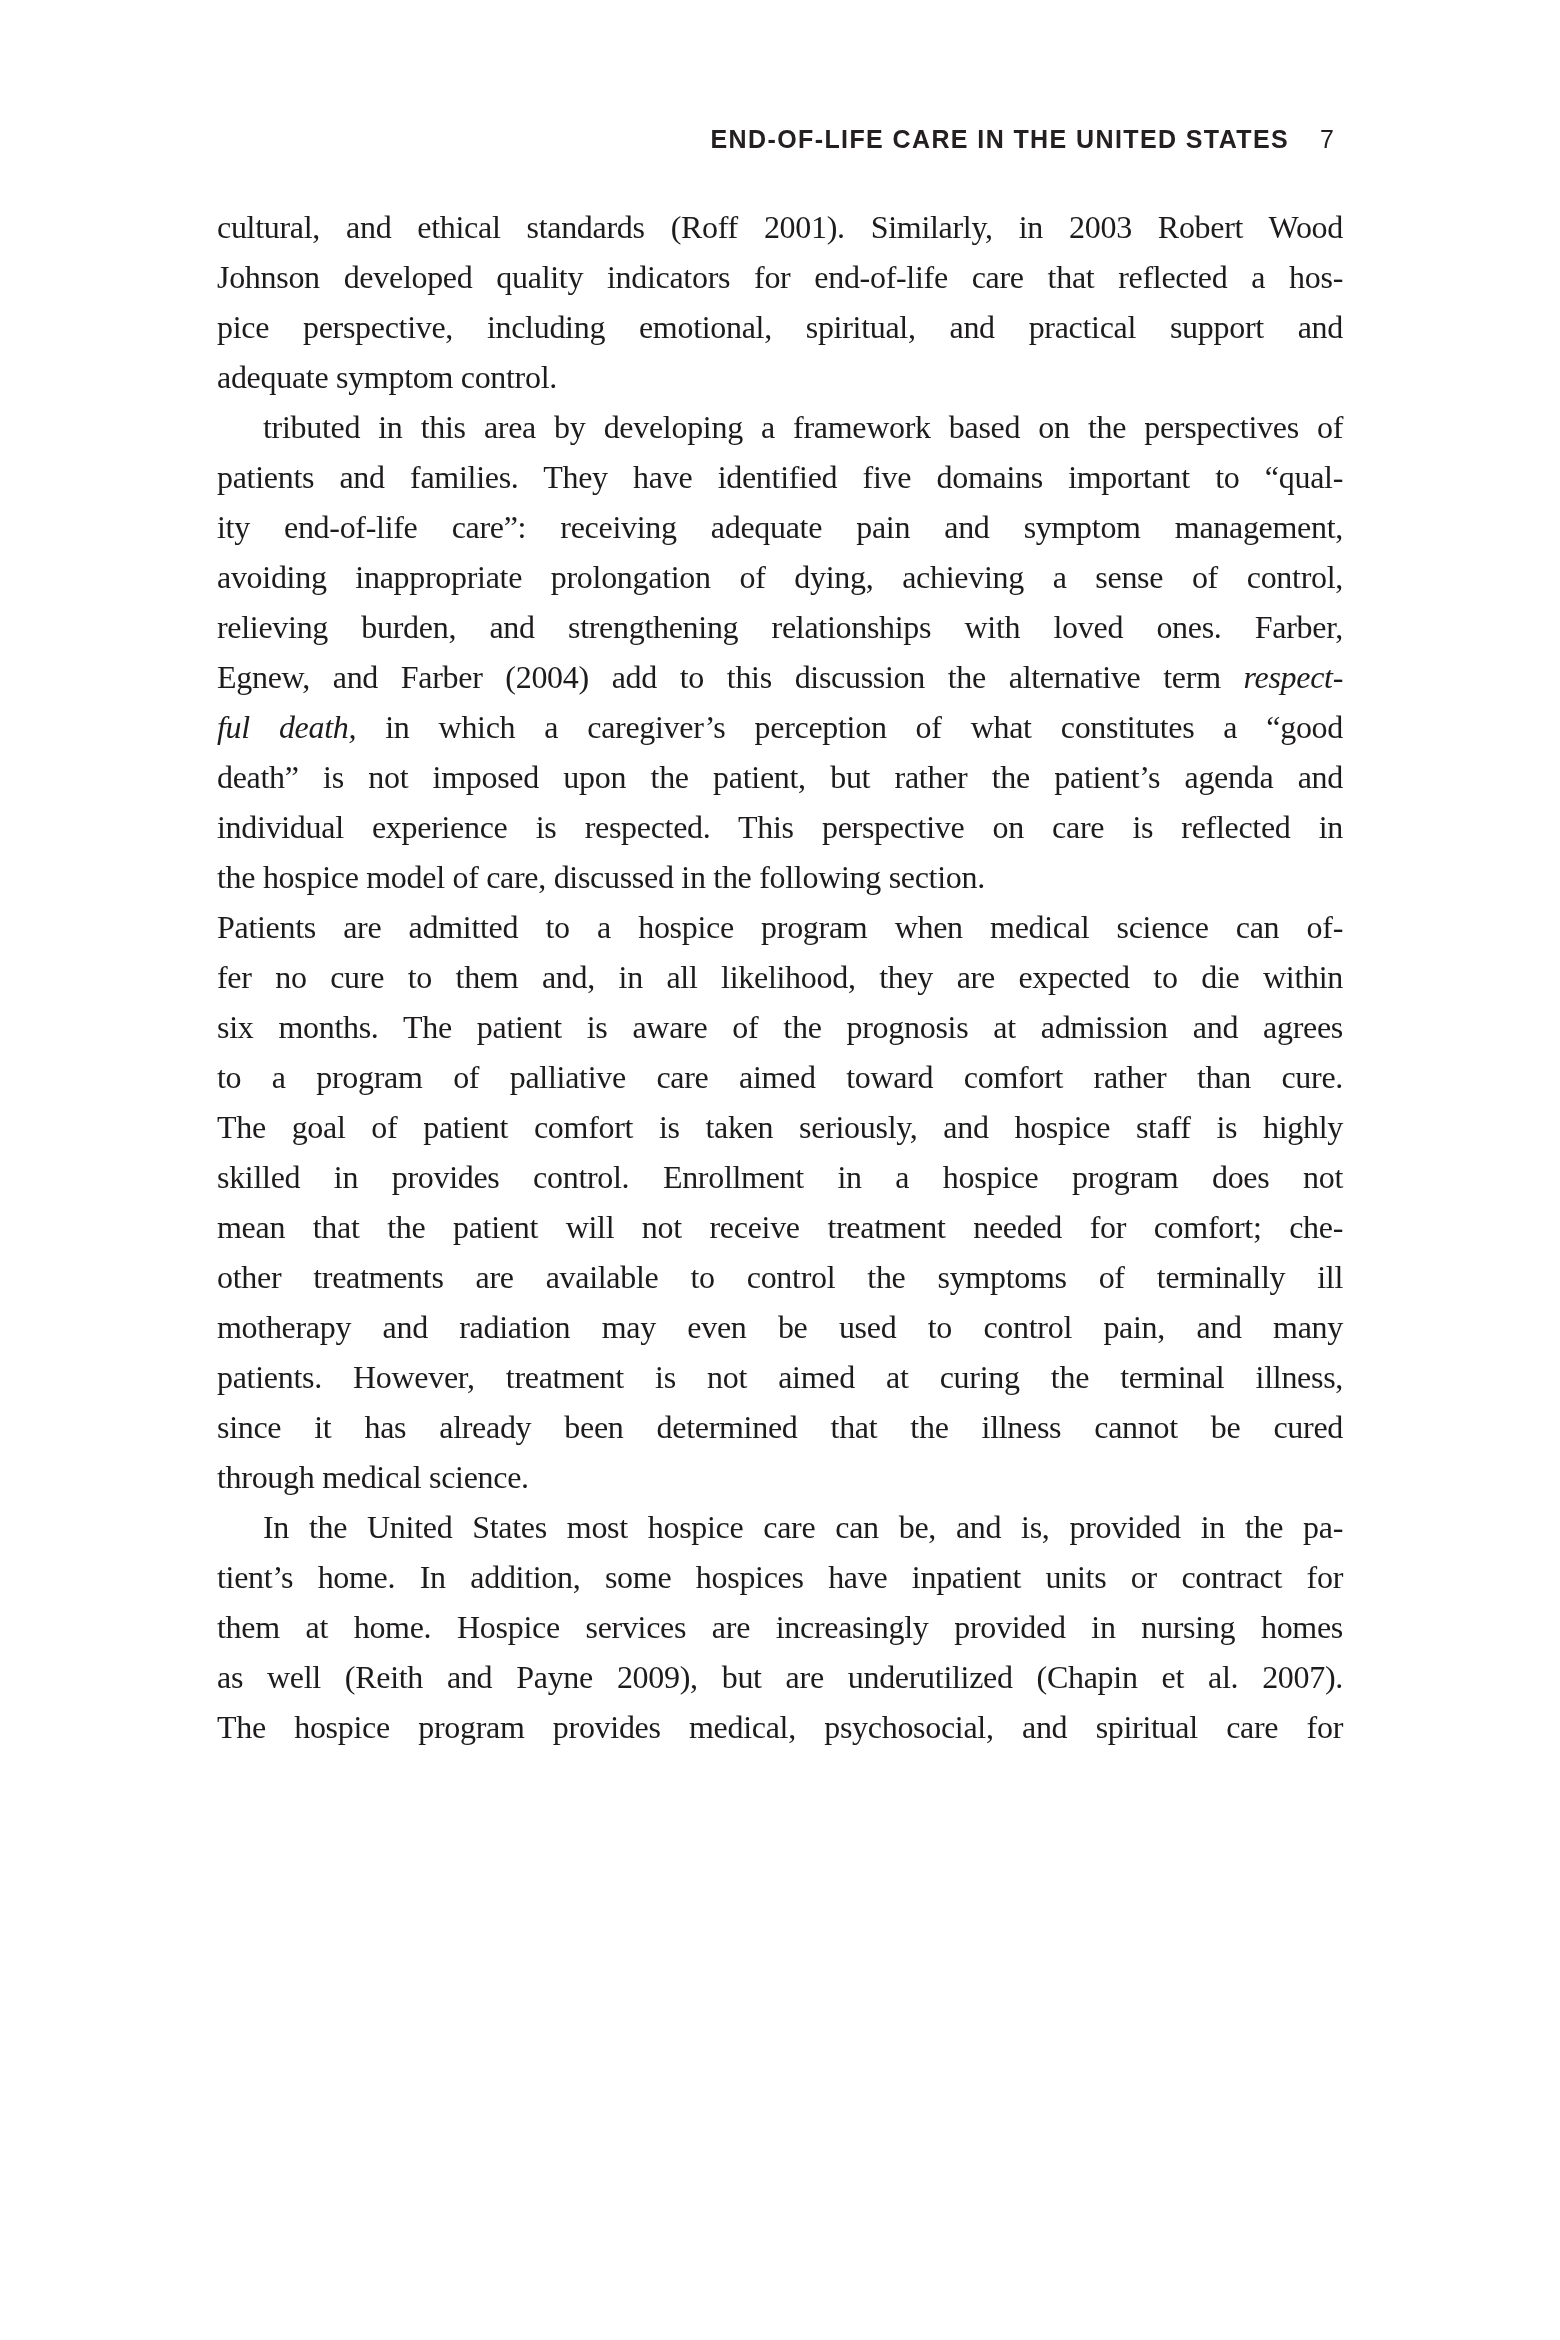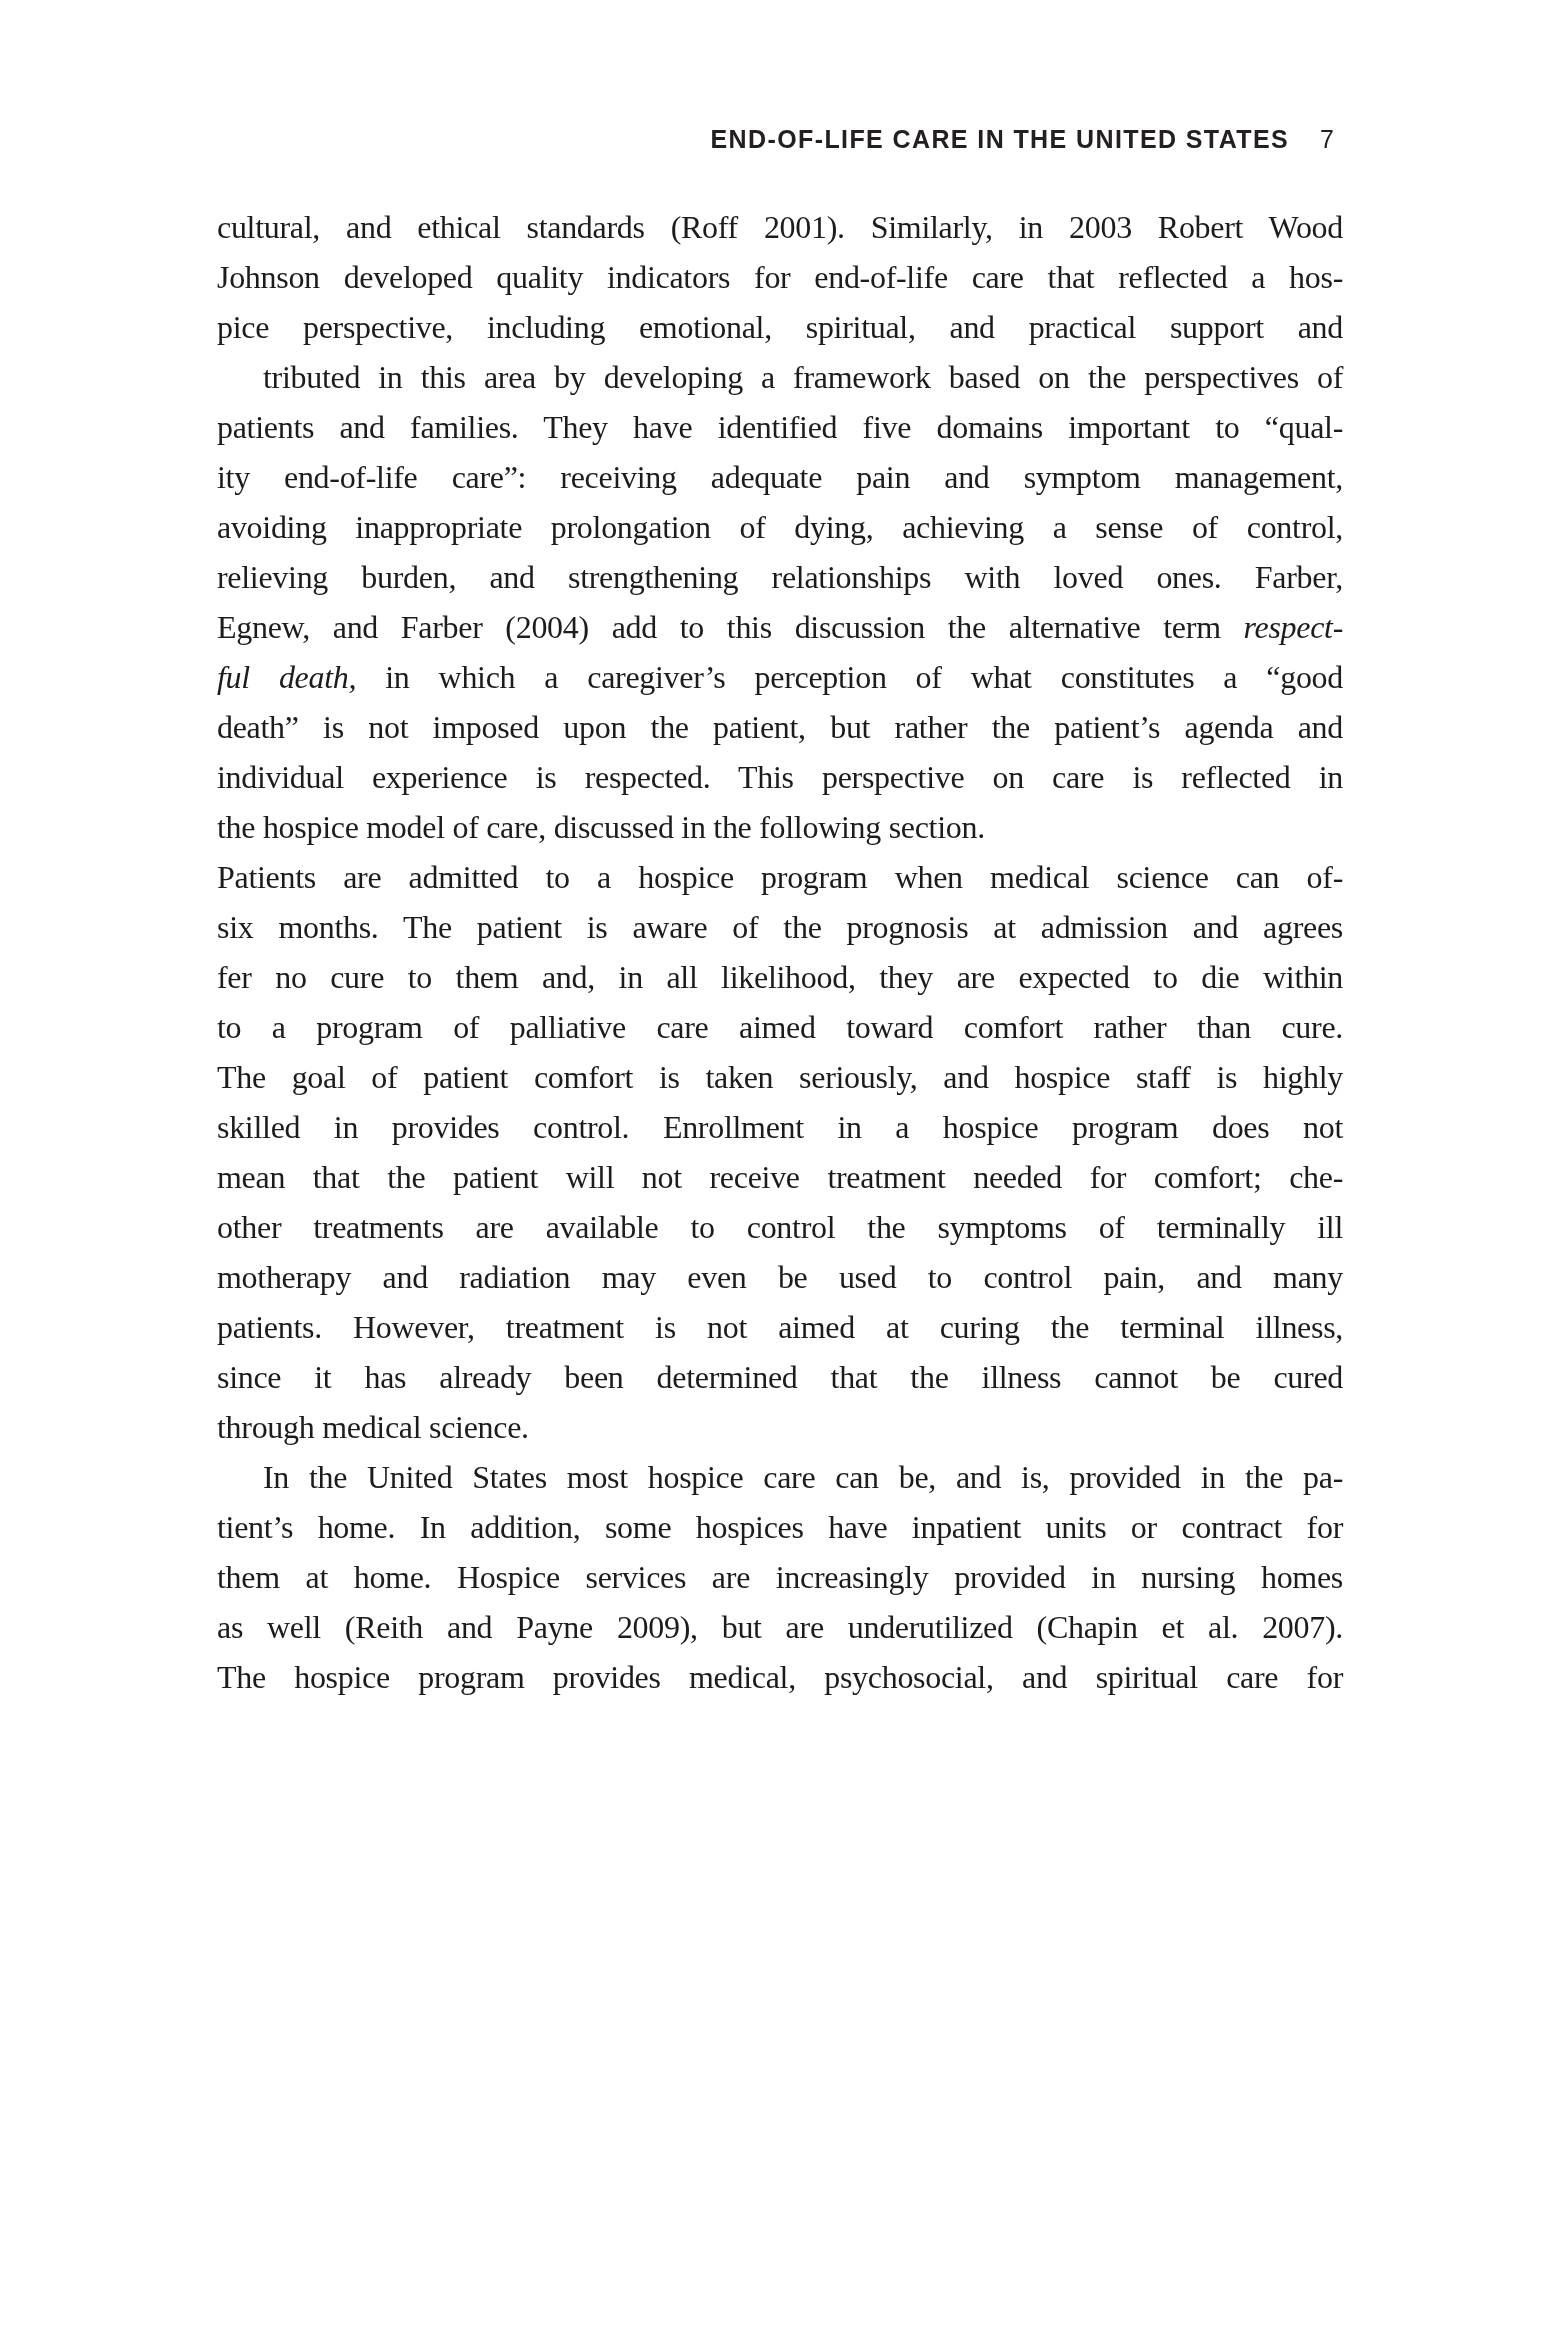--- a/index.html
+++ b/index.html
@@ -71,37 +71,38 @@
 
 <div class="page">
   <div class="running-head">
     <span>END-OF-LIFE CARE IN THE UNITED STATES</span><span class="folio">7</span>
   </div>
   <div class="body-text">
       <div class="para">
         <div class="line">cultural, and ethical standards (Roff 2001). Similarly, in 2003 Robert Wood</div>
         <div class="line">Johnson developed quality indicators for end-of-life care that reflected a hos-</div>
         <div class="line">pice perspective, including emotional, spiritual, and practical support and</div>
+        <div class="line left-last">adequate symptom control.</div>
       </div>
       <div class="para indent">
         <div class="line">tributed in this area by developing a framework based on the perspectives of</div>
         <div class="line">patients and families. They have identified five domains important to “qual-</div>
         <div class="line">ity end-of-life care”: receiving adequate pain and symptom management,</div>
         <div class="line">avoiding inappropriate prolongation of dying, achieving a sense of control,</div>
         <div class="line">relieving burden, and strengthening relationships with loved ones. Farber,</div>
         <div class="line"><span class="">Egnew, and Farber (2004) add to this discussion the alternative term </span><span class="it">respect-</span></div>
         <div class="line"><span class="it">ful death,</span><span class=""> in which a caregiver’s perception of what constitutes a “good</span></div>
         <div class="line">death” is not imposed upon the patient, but rather the patient’s agenda and</div>
         <div class="line">individual experience is respected. This perspective on care is reflected in</div>
         <div class="line left-last">the hospice model of care, discussed in the following section.</div>
       </div>
       <div class="para">
         <div class="line">Patients are admitted to a hospice program when medical science can of-</div>
+        <div class="line">fer no cure to them and, in all likelihood, they are expected to die within</div>
         <div class="line">six months. The patient is aware of the prognosis at admission and agrees</div>
-        <div class="line">fer no cure to them and, in all likelihood, they are expected to die within</div>
         <div class="line">to a program of palliative care aimed toward comfort rather than cure.</div>
         <div class="line">The goal of patient comfort is taken seriously, and hospice staff is highly</div>
         <div class="line">skilled in provides control. Enrollment in a hospice program does not</div>
         <div class="line">mean that the patient will not receive treatment needed for comfort; che-</div>
         <div class="line">other treatments are available to control the symptoms of terminally ill</div>
         <div class="line">motherapy and radiation may even be used to control pain, and many</div>
         <div class="line">patients. However, treatment is not aimed at curing the terminal illness,</div>
         <div class="line">since it has already been determined that the illness cannot be cured</div>
         <div class="line left-last">through medical science.</div>
       </div>

